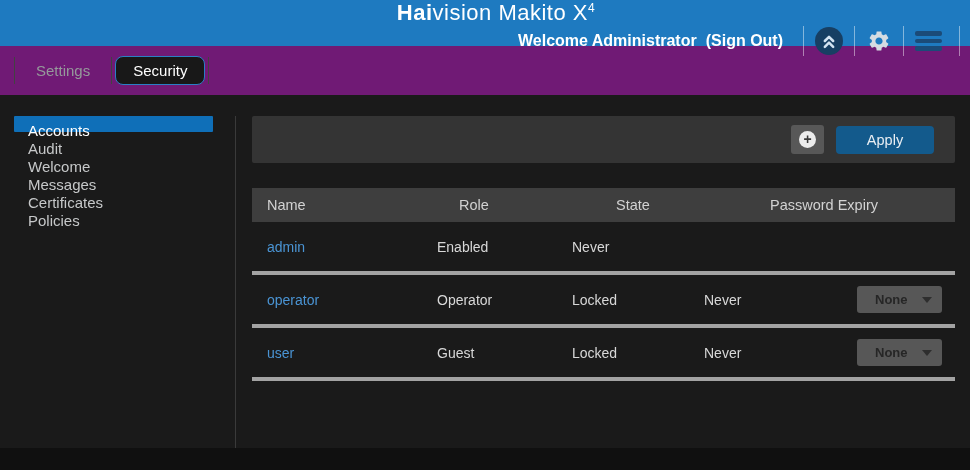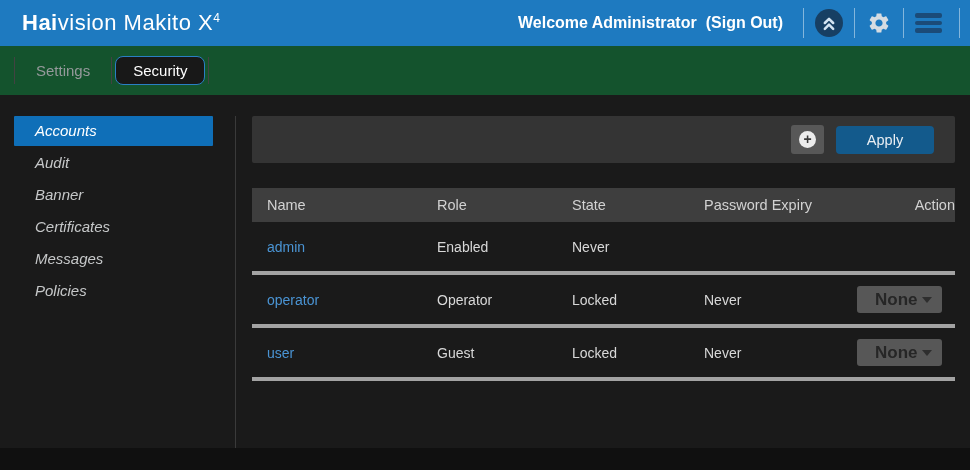--- a/index.html
+++ b/index.html
@@ -1,66 +1,66 @@
 <!DOCTYPE html>
 <html><head>
 <meta charset="utf-8">
 <style>
   * { margin:0; padding:0; box-sizing:border-box; }
   html,body { width:970px; height:470px; overflow:hidden; }
   body { background:#1a1a1a; font-family:"Liberation Sans", sans-serif; position:relative; }
 
   
-  .topbar { height:46px; background:#1e7ac0; display:flex; align-items:center; }
+  .topbar { height:46px; background:#1e7ac0; display:flex; align-items:center;flex-direction:column; }
   .brand { margin-left:22px; color:#fff; font-size:22px; font-weight:300; letter-spacing:.5px; white-space:nowrap; }
   .brand b { font-weight:700; }
   .brand sup { font-size:12px; }
   .topbar-right { margin-left:auto; display:flex; align-items:center; height:100%; }
   .welcome { color:#fff; font-size:16px; font-weight:700; white-space:nowrap; }
   .welcome .signout { margin-left:9px; cursor:pointer; }
   .tb-sep { width:1px; height:30px; background:rgba(255,255,255,.45); margin:0 11px; }
   .tb-sep.first { margin-left:20px; }
   .status-circle { width:28px; height:28px; border-radius:50%; background:#173f63; display:flex; align-items:center; justify-content:center; cursor:pointer; }
   .gear-btn { width:26px; height:26px; display:flex; align-items:center; justify-content:center; cursor:pointer; }
   .burger { display:flex; flex-direction:column; gap:3px; cursor:pointer; margin-right:6px; }
   .burger span { display:block; width:27px; height:4.5px; background:#1b4b78; border-radius:2px; }
   .tb-sep.last { margin-right:10px; }
 
   
-  .tabbar { height:49px; background:#14532d; display:flex; align-items:center; padding-left:14px; }
+  .tabbar { height:49px; background:#701a75; display:flex; align-items:center; padding-left:14px; }
   .tab-sep { width:1px; height:27px; background:#424242; }
   .tab { font-size:15px; color:#95999b; padding:6px 21px; cursor:pointer; white-space:nowrap; }
   .tab.active { color:#fff; background:#181818; border:1px solid #2a7fc4; border-radius:8px; padding:5px 17px; margin:0 3px; }
 
   
   .main { display:flex; height:353px; position:relative; }
   .v-divider { position:absolute; left:235px; top:21px; width:1px; height:332px; background:#3a3a3a; }
 
   .sidebar { width:235px; padding-top:21px; flex:none; }
-  .side-item { height:30px; line-height:30px; margin:0 22px 2px 14px; padding-left:21px; font-size:15px; color:#c6c8c9; cursor:pointer; border-radius:1px;font-style:italic; }
+  .side-item { height:16px; line-height:30px; margin:0 22px 2px 14px; padding-left:14px; font-size:15px; color:#c6c8c9; cursor:pointer; border-radius:1px; }
   .side-item.active { background:#0f6fb8; color:#fff; }
 
   .content { margin-left:17px; width:703px; flex:none; }
 
   .panel { margin-top:21px; height:47px; background:#343434; border-radius:2px; display:flex; align-items:center; justify-content:flex-end; padding-right:21px; }
   .add-btn { width:33px; height:29px; background:#585858; border:none; border-radius:3px; display:flex; align-items:center; justify-content:center; cursor:pointer; margin-right:12px; }
   .add-btn .circle { width:17px; height:17px; border-radius:50%; background:#ececec; color:#3a3a3a; font-size:14px; font-weight:700; line-height:16px; text-align:center; }
   .apply-btn { width:98px; height:28px; background:#135a8c; border:none; border-radius:4px; color:#e9eef3; font-size:14.5px; font-family:"Liberation Sans",sans-serif; cursor:pointer; }
 
   .acct-table { margin-top:25px; }
   .thead, .trow { display:grid; grid-template-columns:185px 135px 132px 141px 110px; align-items:center; }
-  .thead { height:34px; background:#3e3e3e; color:#d2d2d2; font-size:14.5px; }
+  .thead { height:34px; background:#3e3e3e; color:#d2d2d2; font-size:14.5px;gap:22px; }
   .thead .th { white-space:nowrap; }
   .thead .th:first-child { padding-left:15px; }
   .thead .th.action-col { text-align:right; }
   .trow { height:53px; border-bottom:4px solid #a3a3a3; font-size:14px; color:#d8d8d8; }
   .trow .td:first-child { padding-left:15px; }
   .name-link { color:#4a94d4; cursor:pointer; text-decoration:none; }
   .dropdown { width:85px; height:27px; margin-left:12px; background:#575757; border-radius:3px; display:flex; align-items:center; cursor:pointer; }
-  .dropdown .val { margin-left:18px; color:#262626; font-size:17px; font-weight:700; }
+  .dropdown .val { margin-left:18px; color:#262626; font-size:13px; font-weight:700; }
   .dropdown .caret { margin-left:auto; margin-right:10px; width:0; height:0; border-left:5px solid transparent; border-right:5px solid transparent; border-top:6px solid #2e2e2e; }
 
   .footer { position:absolute; left:0; bottom:0; width:970px; height:22px; background:#101010; }
 </style>
 </head>
 <body>
 
 <div class="topbar">
   <div class="brand"><b>Hai</b><span>vision Makito X</span><sup>4</sup></div>
   <div class="topbar-right">
@@ -97,23 +97,23 @@
   <div class="tab active">Security</div>
   <div class="tab-sep"></div>
 </div>
 
 <div class="main">
   <div class="v-divider"></div>
 
   <div class="sidebar">
     <div class="side-item active">Accounts</div>
     <div class="side-item">Audit</div>
-    <div class="side-item">Banner</div>
+    <div class="side-item">Welcome</div>
+    <div class="side-item">Messages</div>
     <div class="side-item">Certificates</div>
-    <div class="side-item">Messages</div>
     <div class="side-item">Policies</div>
   </div>
 
   <div class="content">
 
     <div class="panel">
       <button class="add-btn">
         <span class="circle">+</span>
       </button>
       <button class="apply-btn">Apply</button>

